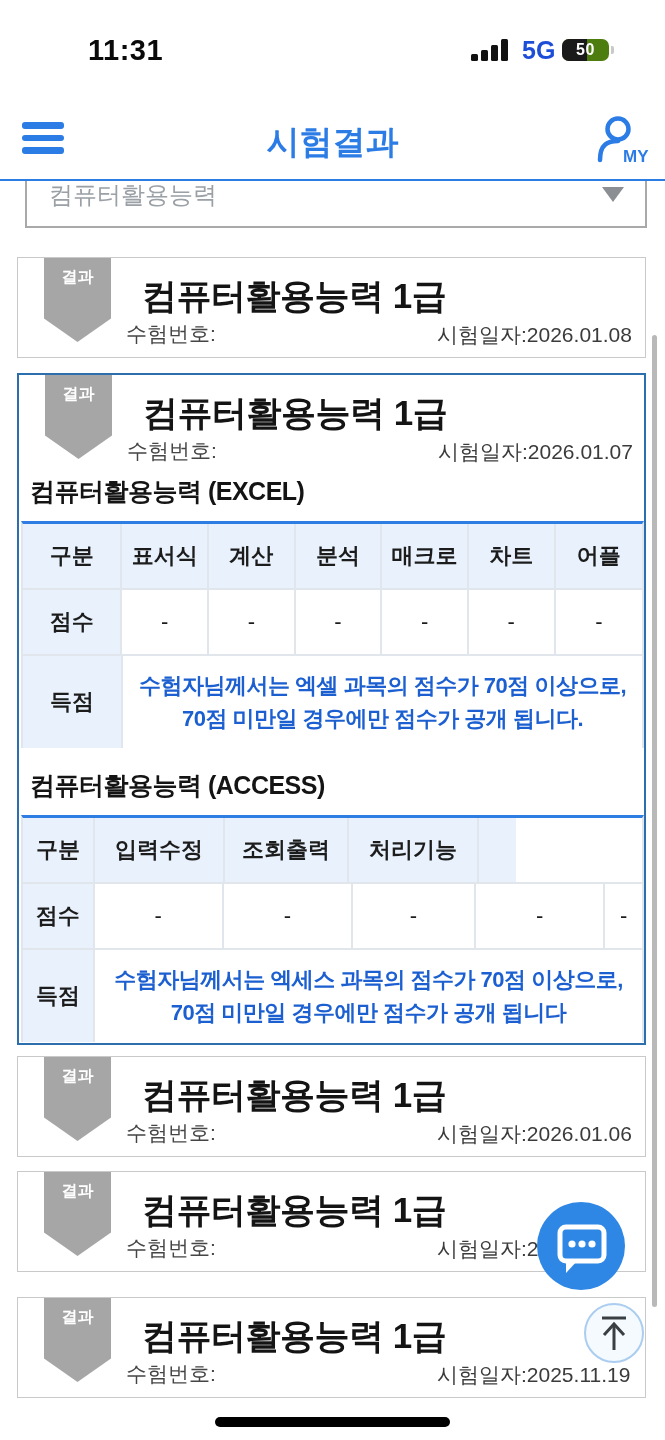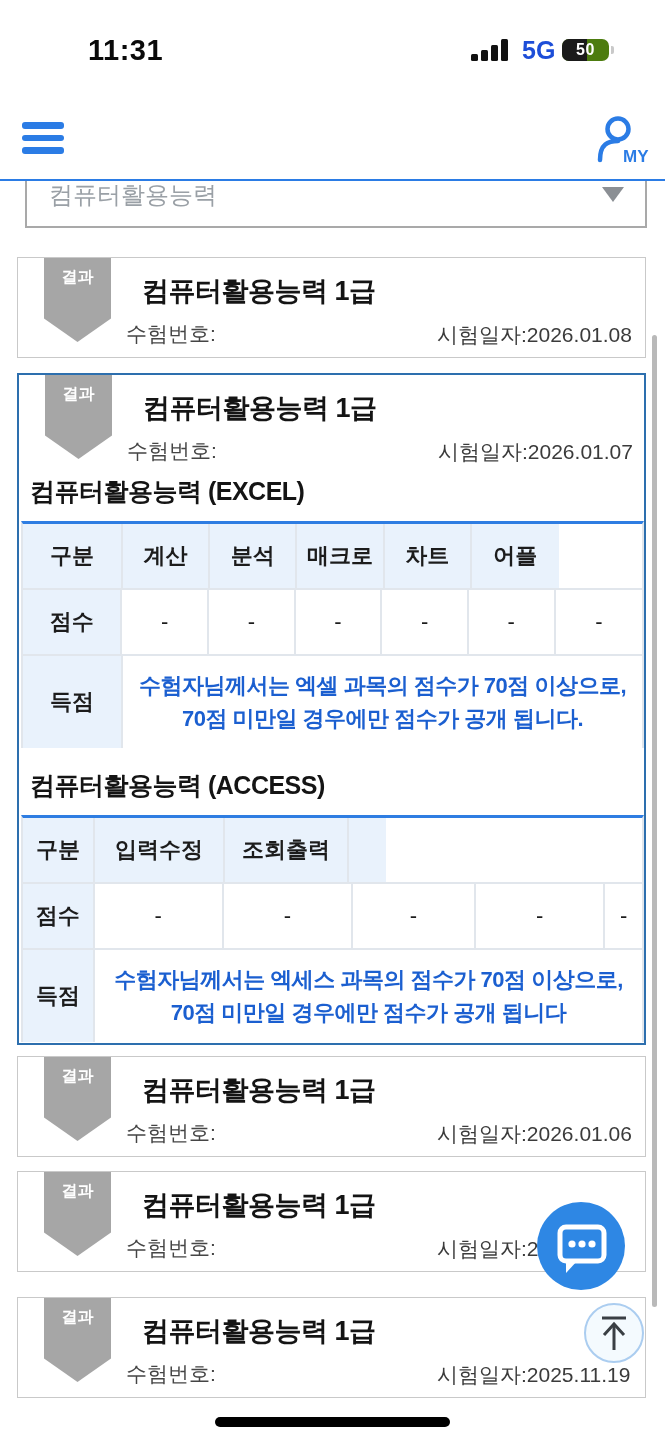--- a/index.html
+++ b/index.html
@@ -30,21 +30,21 @@
 
   
   .select-box { position:absolute; left:25px; top:160px; width:622px; height:68px; border:2px solid #a9a9a9; background:#fff; z-index:1; }
   .select-box .sel-text { position:absolute; left:22px; top:17px; font-size:24px; color:#9aa0a6; }
   .chev { position:absolute; left:575px; top:25px; width:0; height:0; border-left:11px solid transparent; border-right:11px solid transparent; border-top:15px solid #8b8f94; }
 
   
   .card { position:absolute; left:17px; width:629px; background:#fff; border:1.5px solid #c9c9c9; }
   .card.sel { border:2px solid #2d6fae; }
   .badge { position:absolute; left:26px; top:0; width:67px; height:84px; background:#a6a6a6; clip-path:polygon(0 0,100% 0,100% 72%,50% 100%,0 72%); color:#fff; font-size:16px; font-weight:600; text-align:center; padding-top:9px; }
-  .ctitle { position:absolute; left:124px; top:15px; font-size:27px; font-weight:700; color:#141414; letter-spacing:-.5px; }
+  .ctitle { position:absolute; left:124px; top:15px; font-size:35px; font-weight:700; color:#141414; letter-spacing:-.5px; }
   .cnum { position:absolute; left:108px; top:62px; font-size:21px; color:#454545; }
   .cdate { position:absolute; left:419px; top:63px; font-size:21px; color:#3b3b3b; }
 
   .sect { position:absolute; left:11px; font-size:25px; font-weight:700; color:#141414; letter-spacing:-.5px; }
 
   
   .stable { position:absolute; left:2px; width:623px; border-top:3px solid #2e7de2; border-left:2px solid #e1e6ec; border-right:2px solid #e1e6ec; }
   .trow { display:flex; width:100%; border-bottom:2px solid #e1e6ec; }
   .tcell { border-right:2px solid #e1e6ec; display:flex; align-items:center; justify-content:center; font-size:22px; color:#1c1c1c; background:#fff; }
   .tcell:last-child { border-right:none; }
@@ -83,20 +83,21 @@
   </span>
   <span class="batt-tip"></span>
 </div>
 
 <div class="header">
   <div class="burger">
       <i></i>
       <i></i>
       <i></i>
     </div>
+  <div class="htitle">시험결과</div>
   <div class="mybtn">
     <svg width="58" height="54" viewBox="0 0 58 54">
       <circle cx="25" cy="16" r="10.5" fill="none" stroke="#2b7ce5" stroke-width="4.5"></circle>
       <path d="M7 47 C7 31 15 28 25 28" fill="none" stroke="#2b7ce5" stroke-width="4.5" stroke-linecap="round"></path>
       <text x="30" y="49" font-size="17" font-weight="bold" fill="#2b7ce5" font-family="Liberation Sans, sans-serif">MY</text>
     </svg>
   </div>
 </div>
 
 <div class="select-box">
@@ -115,20 +116,21 @@
   <div class="badge">결과</div>
   <div class="ctitle">컴퓨터활용능력 1급</div>
   <div class="cnum">수험번호:</div>
   <div class="cdate">시험일자:2026.01.07</div>
 
   <div class="sect" style="top:100px;">컴퓨터활용능력 (EXCEL)</div>
 
   <div class="stable" style="top:146px;">
     <div class="trow thead h66">
       <div class="tcell xc0">구분</div>
+      <div class="tcell xc">표서식</div>
       <div class="tcell xc">계산</div>
       <div class="tcell xc">분석</div>
       <div class="tcell xc">매크로</div>
       <div class="tcell xc">차트</div>
       <div class="tcell xc">어플</div>
     </div>
     <div class="trow h66">
       <div class="tcell lab xc0">점수</div>
       <div class="tcell xc">-</div>
       <div class="tcell xc">-</div>
@@ -143,20 +145,21 @@
     </div>
   </div>
 
   <div class="sect" style="top:394px;">컴퓨터활용능력 (ACCESS)</div>
 
   <div class="stable" style="top:440px;">
     <div class="trow thead h66">
       <div class="tcell ac0">구분</div>
       <div class="tcell ac2">입력수정</div>
       <div class="tcell ac3">조회출력</div>
+      <div class="tcell ac4">처리기능</div>
       <div class="tcell ac5"></div>
     </div>
     <div class="trow h66">
       <div class="tcell lab ac0">점수</div>
       <div class="tcell ac1">-</div>
       <div class="tcell ac2">-</div>
       <div class="tcell ac3">-</div>
       <div class="tcell ac4">-</div>
       <div class="tcell ac5">-</div>
     </div>

